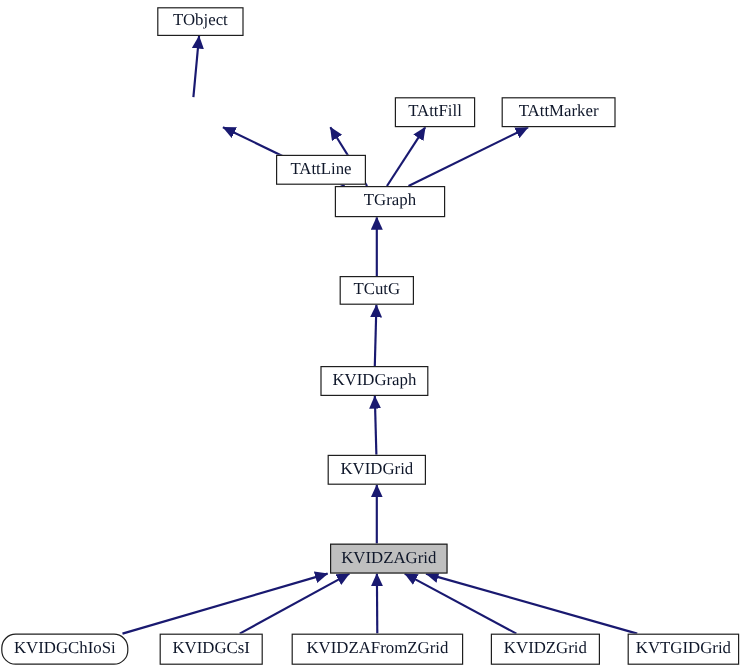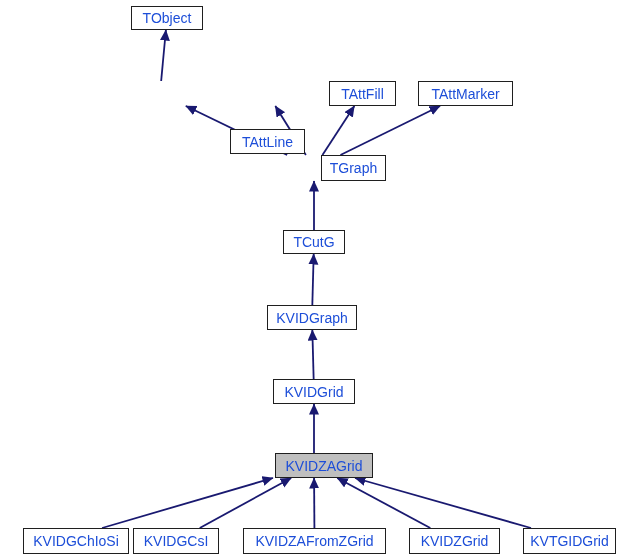--- a/index.html
+++ b/index.html
@@ -20,45 +20,46 @@
     position: absolute;
     left: 0;
     top: 0;
     pointer-events: none;
   }
   .node {
     position: absolute;
     box-sizing: border-box;
     background: #ffffff;
     border: 1.4px solid #1f1f1f;
-    color: #1d4ed8;
+    color: #0f172a;
     font-size: 14px;
     line-height: 1;
     display: flex;
     align-items: center;
     justify-content: center;
     white-space: nowrap;
     cursor: pointer;
+    font-family: Liberation Serif, serif;
   }
   .node.highlight {
     background: #bfbfbf;
     cursor: default;
   }
   
   #n-tobject        { left: 131px; top:   6px; width:  72px; height: 24px; }
   #n-tnamed         { left: 123px; top:  81px; width:  74px; height: 25px; }
   #n-tattline       { left: 230px; top:  81px; width:  75px; height: 25px; margin-top: 48px; }
   #n-tattfill       { left: 329px; top:  81px; width:  67px; height: 25px; }
   #n-tattmarker     { left: 418px; top:  81px; width:  95px; height: 25px; }
-  #n-tgraph         { left: 279px; top: 155px; width:  65px; height: 26px; margin-left: 42px; }
+  #n-tgraph         { left: 279px; top: 155px; width:  92px; height: 26px; }
   #n-tcutg          { left: 283px; top: 230px; width:  62px; height: 24px; }
   #n-kvidgraph      { left: 267px; top: 305px; width:  90px; height: 25px; }
   #n-kvidgrid       { left: 273px; top: 379px; width:  82px; height: 25px; }
   #n-kvidzagrid     { left: 275px; top: 453px; width:  98px; height: 25px; }
-  #n-kvidgchiosi    { left:   23px; top: 528px; width: 106px; height: 26px; }
+  #n-kvidgchiosi    { left:   1px; top: 528px; width: 106px; height: 26px; border-radius: 12px; }
   #n-kvidgcsi       { left: 133px; top: 528px; width:  86px; height: 26px; }
   #n-kvidzafromzgrid{ left: 243px; top: 528px; width: 143px; height: 26px; }
   #n-kvidzgrid      { left: 409px; top: 528px; width:  91px; height: 26px; }
   #n-kvtgidgrid     { left: 523px; top: 528px; width:  93px; height: 26px; }
 </style>
 </head>
 <body>
 
 <div id="diagram">
 

